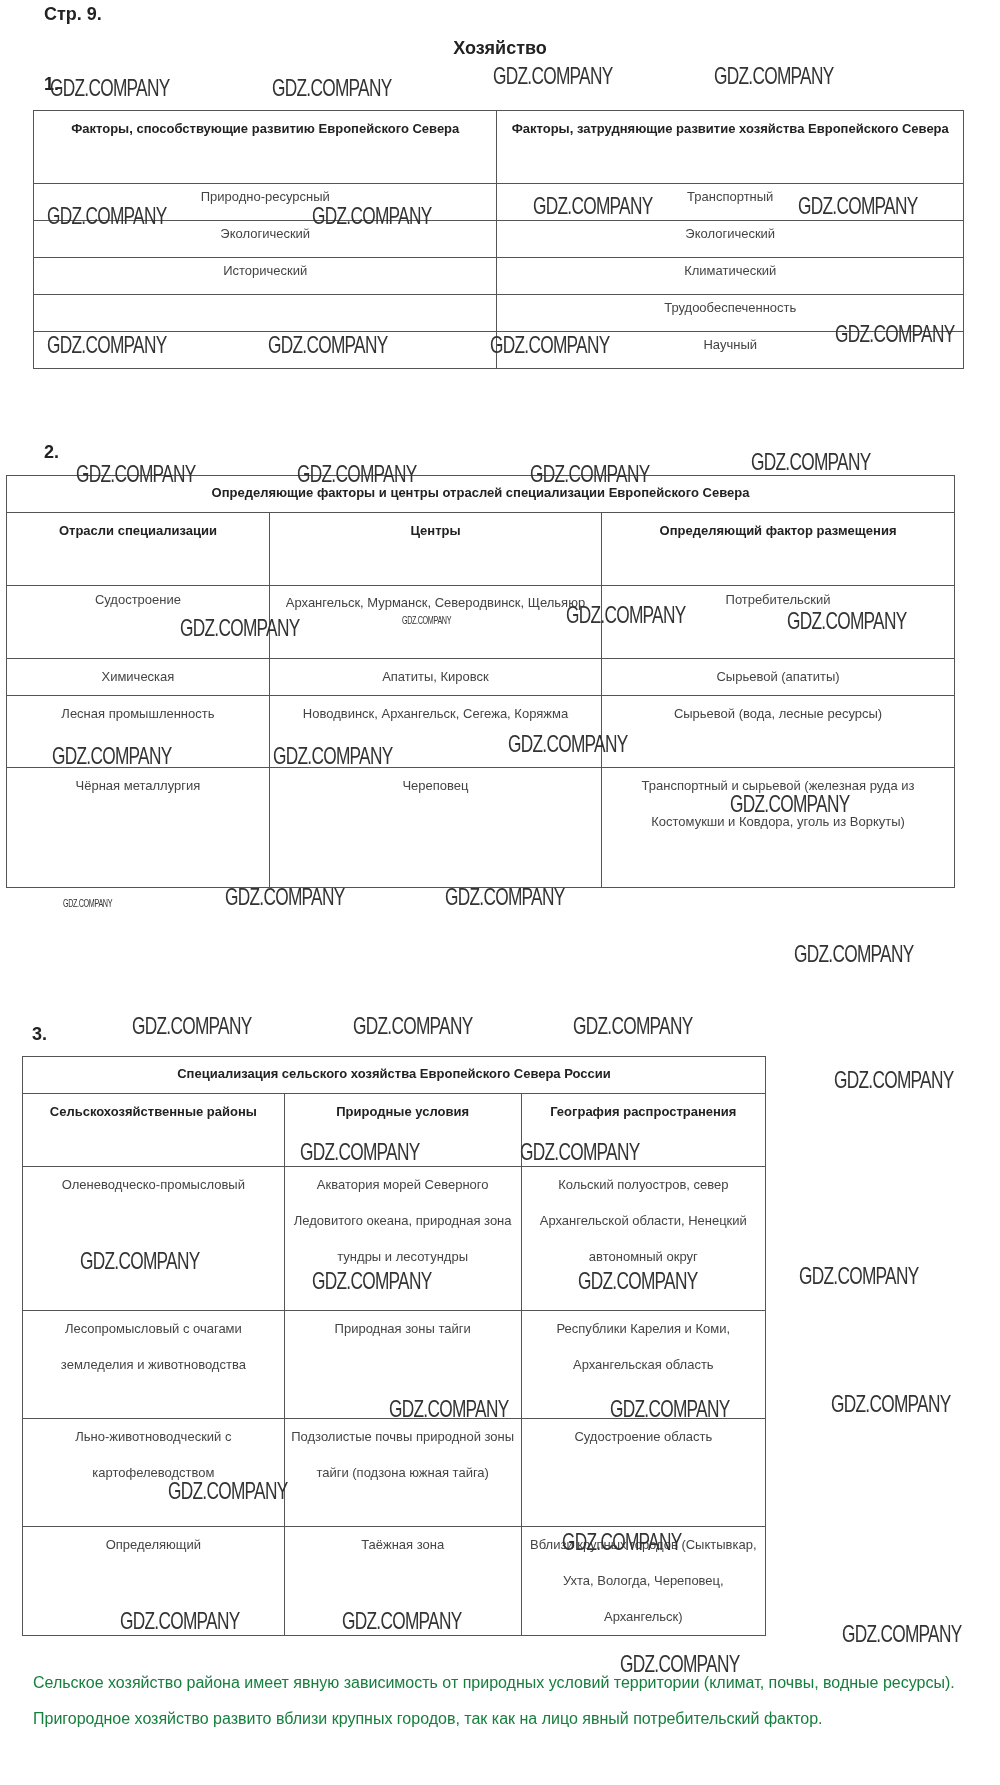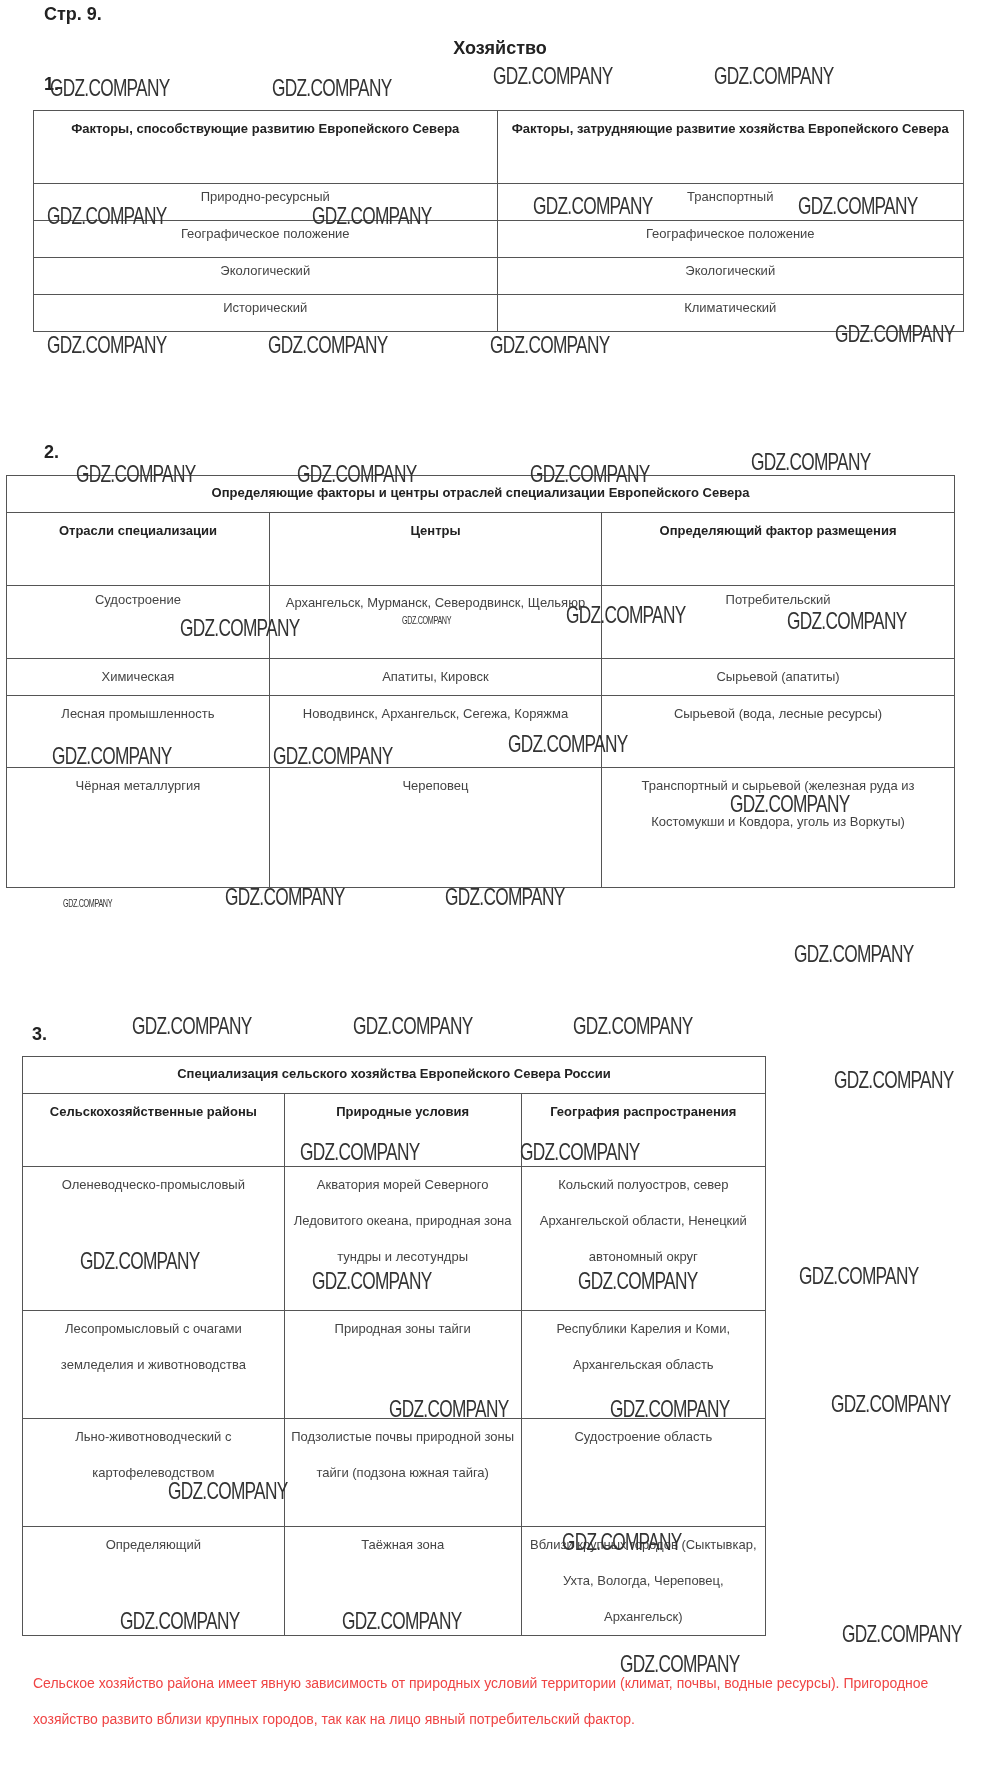--- a/index.html
+++ b/index.html
@@ -10,21 +10,21 @@
   .section-title { left:0; width:1000px; text-align:center; top:38px; font-size:18px; font-weight:bold; color:#222; }
   .task-num { font-size:18px; font-weight:bold; color:#222; }
   table.t { position:absolute; border-collapse:collapse; font-size:13px; color:#444; }
   table.t td { border:1px solid #555; text-align:center; vertical-align:top; line-height:36px; padding:0 4px; }
   table.t td.hd { font-weight:bold; color:#222; }
   table.t td.ttl { font-weight:bold; color:#222; line-height:34px; }
   .wm { position:absolute; font-family:"Liberation Sans Narrow","Liberation Sans", sans-serif;
         font-size:24px; color:#333; letter-spacing:-1px; transform:scaleX(0.72); transform-origin:left top;
         white-space:nowrap; pointer-events:none; font-weight:normal; }
   .wm.small { font-size:10px; letter-spacing:-0.5px; }
-  .conclusion { left:33px; top:1665px; width:930px; font-size:14px; line-height:36px; color:#ef4444; }
+  .conclusion { left:33px; top:1665px; width:930px; font-size:16px; line-height:36px; color:#15803d; }
 </style>
 </head>
 <body>
 
 <div class="abs page-ref">Стр. 9.</div>
 <div class="abs section-title">Хозяйство</div>
 
 <div class="abs task-num" style="left:44px;top:74px;">1.</div>
 <table class="t" style="left:33px;top:110px;width:931px;">
   <colgroup>
@@ -34,30 +34,34 @@
   <tbody>
       <tr style="height:73px">
     <td class="hd">Факторы, способствующие развитию Европейского Севера</td>
     <td class="hd">Факторы, затрудняющие развитие хозяйства Европейского Севера</td>
   </tr>
   <tr style="height:37px">
     <td style="line-height:26px">Природно-ресурсный</td>
     <td style="line-height:26px">Транспортный</td>
   </tr>
   <tr style="height:37px">
-    <td style="line-height:26px">Географическое положение</td>
-    <td style="line-height:26px">Географическое положение</td>
-  </tr>
-  <tr style="height:37px">
     <td style="line-height:26px">Экологический</td>
     <td style="line-height:26px">Экологический</td>
   </tr>
   <tr style="height:37px">
     <td style="line-height:26px">Исторический</td>
     <td style="line-height:26px">Климатический</td>
+  </tr>
+  <tr style="height:37px">
+    <td style="line-height:26px"></td>
+    <td style="line-height:26px">Трудообеспеченность</td>
+  </tr>
+  <tr style="height:37px">
+    <td style="line-height:26px"></td>
+    <td style="line-height:26px">Научный</td>
   </tr>
 </tbody>
   </table>
 
 <div class="abs task-num" style="left:44px;top:442px;">2.</div>
 <table class="t" style="left:6px;top:475px;width:949px;">
   <colgroup>
       <col style="width:271px">
       <col style="width:345px">
       <col style="width:366px">

